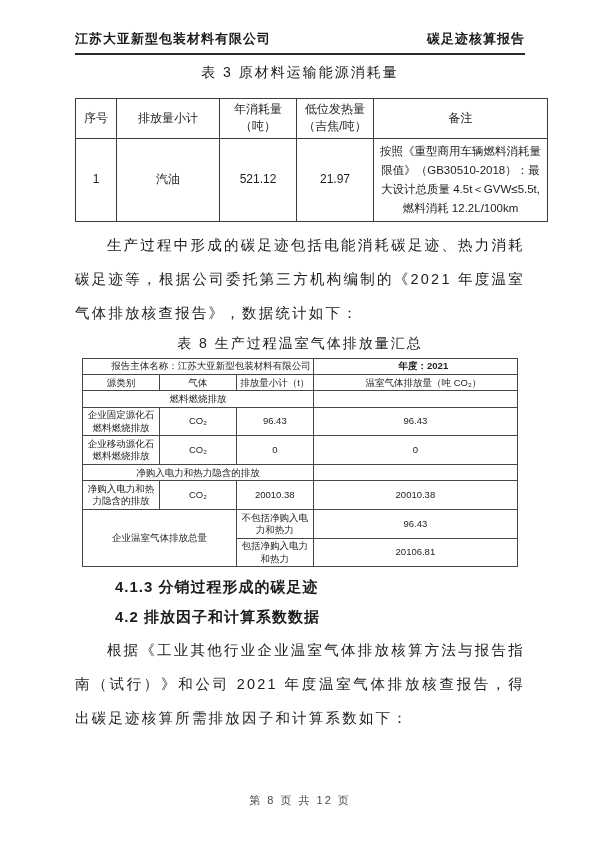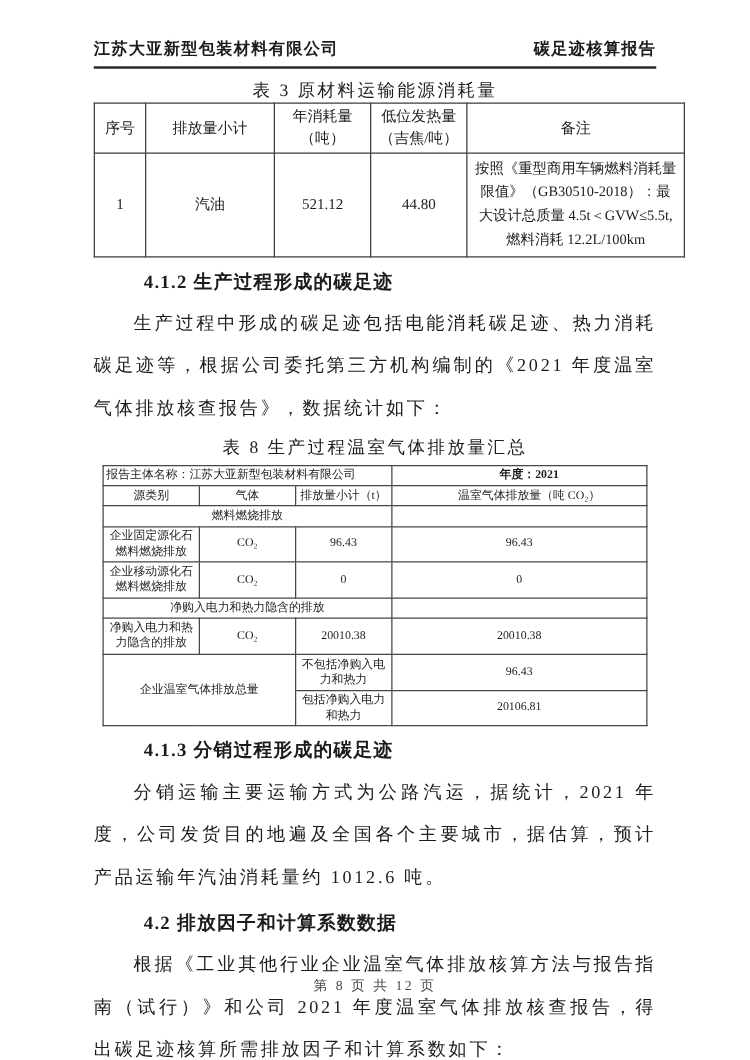--- a/index.html
+++ b/index.html
@@ -4,32 +4,32 @@
 <style>
   html,body { margin:0; padding:0; background:#ffffff; }
   .page {
     position:relative;
     width:600px; height:848px;
     background:#ffffff;
     outline:1px solid #e3e3e3;
     box-sizing:border-box;
     padding:30px 75px 0 75px;
     overflow:hidden;
-    font-family:Liberation Serif, serif;
+    font-family:Liberation Sans, sans-serif;
     color:#1c1c1c;
   }
   
   .doc-header {
     display:flex; justify-content:space-between; align-items:flex-end;
     border-bottom:2px solid #2b2b2b;
     padding-bottom:5px;
     font-size:13px; font-weight:bold; letter-spacing:1px;
   }
   
-  .tbl-title { text-align:center; font-size:14px; margin:9px 0 0 0; letter-spacing:2px; }
+  .tbl-title { text-align:center; font-size:14px; margin:9px 0 16px 0; letter-spacing:2px; }
   .tbl-title.t4t { margin:5px 0 5px 0; }
   
   table { border-collapse:collapse; table-layout:fixed; }
   .t3 { width:450px; font-size:12px;border-radius:32px; }
   .t3 th, .t3 td {
     border:1px solid #3c3c3c; text-align:center; vertical-align:middle;
     font-weight:normal; padding:2px 3px; line-height:1.45;
   }
   .t3 .c0{width:34px;} .t3 .c1{width:96px;} .t3 .c2{width:70px;} .t3 .c3{width:70px;} .t3 .c4{width:167px;}
   .t3 .remark { font-size:11.5px; line-height:1.65; padding:3px 5px; }
@@ -39,25 +39,25 @@
     margin:6px 0 0 0; font-size:14.5px; line-height:34px;
     text-align:justify; text-indent:2.2em; letter-spacing:2.2px;
   }
   
   .t4 { width:436px; margin-left:7px; font-size:9.5px; }
   .t4 td {
     border:1px solid #464646; text-align:center; vertical-align:middle;
     padding:1.5px 2px; line-height:1.3;
   }
   .t4 .c0{width:134px;} .t4 .c1{width:55px;} .t4 .c2{width:145px;} .t4 .c3{width:102px;padding-left:18px;}
-  .t4 .subj { text-align:left; }
+  .t4 .subj { text-align:right; }
   .t4 .yr { font-weight:bold; }
   
   .doc-footer {
-    position:absolute; left:0; right:0; bottom:52px;
+    position:absolute; left:0; right:0; bottom:40px;
     text-align:center; font-size:11px; color:#4a4a4a; letter-spacing:2px;
   }
 </style>
 </head>
 <body>
 
 <div class="page">
 
   <div class="doc-header">
     <span>江苏大亚新型包装材料有限公司</span>
@@ -72,27 +72,26 @@
       <th class="c0">序号</th>
       <th class="c1">排放量小计</th>
       <th class="c2">年消耗量（吨）</th>
       <th class="c3">低位发热量（吉焦/吨）</th>
       <th class="c4">备注</th>
     </tr>
     <tr>
       <td>1</td>
       <td>汽油</td>
       <td>521.12</td>
-      <td>44.80</td>
+      <td>21.97</td>
       <td class="remark">按照《重型商用车辆燃料消耗量限值》（GB30510-2018）：最大设计总质量 4.5t＜GVW≤5.5t,燃料消耗 12.2L/100km</td>
     </tr>
   </tbody>
     </table>
 
-  <div class="sec-h">4.1.2 生产过程形成的碳足迹</div>
   <p class="para">生产过程中形成的碳足迹包括电能消耗碳足迹、热力消耗碳足迹等，根据公司委托第三方机构编制的《2021 年度温室气体排放核查报告》，数据统计如下：</p>
 
   <div class="tbl-title t4t">表 8  生产过程温室气体排放量汇总</div>
 
   <table class="t4">
     <tbody>
         <tr>
       <td class="c0 subj" colspan="3">报告主体名称：江苏大亚新型包装材料有限公司</td>
       <td class="c3 yr">年度：2021</td>
     </tr>
@@ -134,21 +133,20 @@
       <td>96.43</td>
     </tr>
     <tr>
       <td>包括净购入电力和热力</td>
       <td>20106.81</td>
     </tr>
   </tbody>
     </table>
 
   <div class="sec-h">4.1.3 分销过程形成的碳足迹</div>
-  <p class="para">分销运输主要运输方式为公路汽运，据统计，2021 年度，公司发货目的地遍及全国各个主要城市，据估算，预计产品运输年汽油消耗量约 1012.6 吨。</p>
 
   <div class="sec-h">4.2 排放因子和计算系数数据</div>
   <p class="para">根据《工业其他行业企业温室气体排放核算方法与报告指南（试行）》和公司 2021 年度温室气体排放核查报告，得出碳足迹核算所需排放因子和计算系数如下：</p>
 
   <div class="doc-footer">
     <span>第 8 页 共 12 页</span>
   </div>
 
 </div>
 

